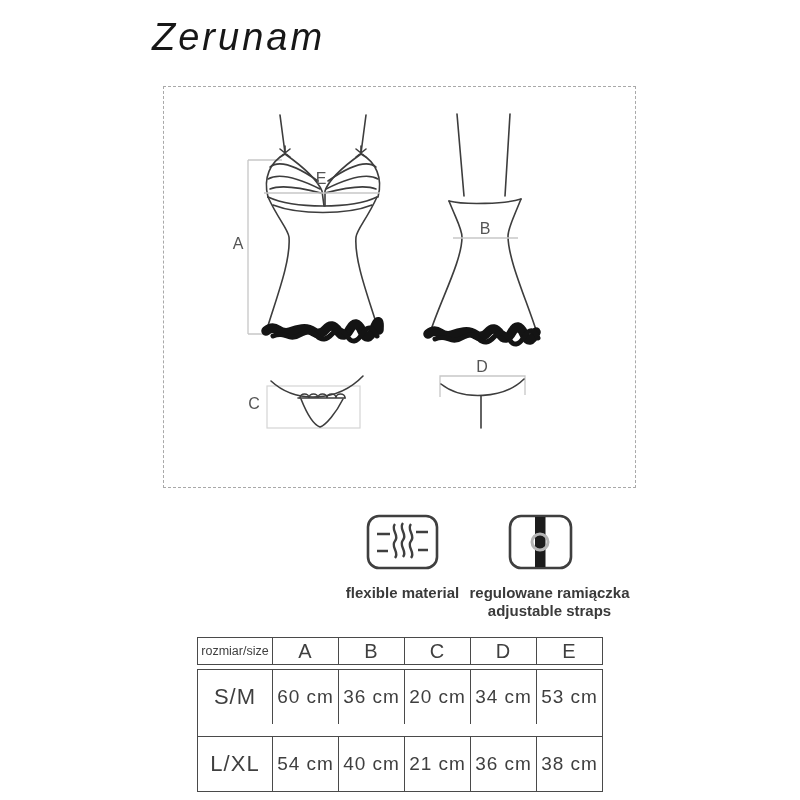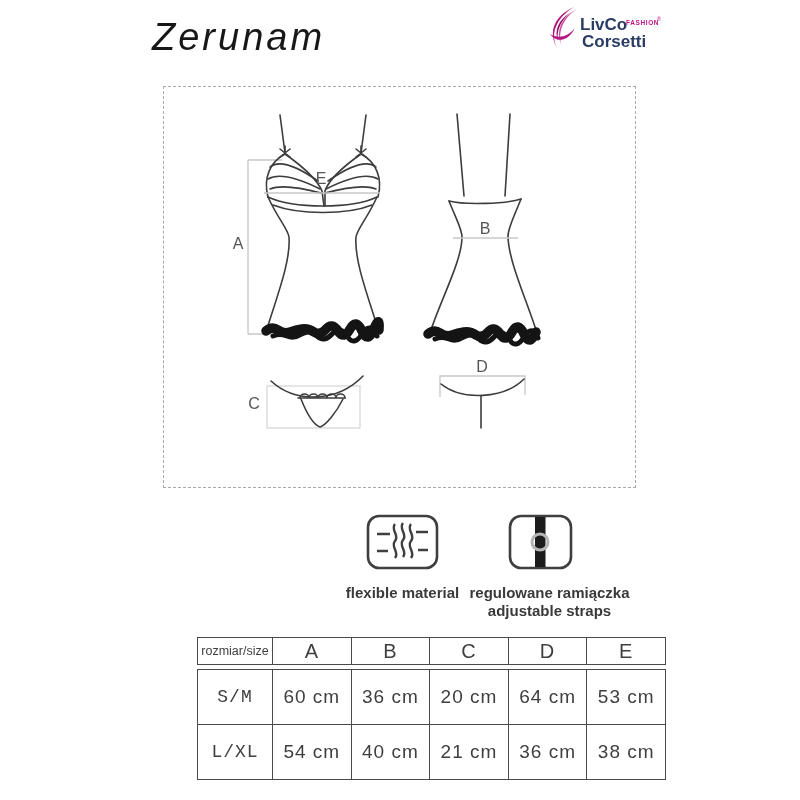--- a/index.html
+++ b/index.html
@@ -27,56 +27,42 @@
   .ruffle{stroke:#141414;fill:none;stroke-linecap:round;stroke-linejoin:round;}
   
   .feature-icon{position:absolute;}
   .feature-caption{
     position:absolute;top:584px;text-align:center;
     font-size:15px;font-weight:700;color:#3a3a3a;line-height:18px;
   }
   .caption-left{left:325px;width:155px;}
   .caption-right{left:462px;width:175px;}
   
-  .size-table{position:absolute;left:197px;top:637px;width:469px;}
+  .size-table{position:absolute;left:197px;top:637px;width:406px;}
   .st-grid{display:grid;grid-template-columns:74px repeat(5,1fr);}
   .st-head{border:1.5px solid #4a4a4a;}
   .st-body{border:1.5px solid #4a4a4a;margin-top:4px;}
   .cell{
     display:flex;align-items:center;justify-content:center;
     border-left:1.5px solid #4a4a4a;color:#3f3f3f;letter-spacing:1px;
   }
   .st-grid .cell:nth-child(6n+1){border-left:none;}
   .st-head .cell{height:26px;font-size:20px;}
   .st-head .cell.rozmiar{font-size:12.5px;letter-spacing:0;}
   .st-body .cell{height:54px;font-size:19px;}
-  .st-body .cell.size-name{font-size:18px;font-family:Liberation Mono, monospace;}
-  .st-body .cell:nth-child(n+7){border-top:1.5px solid #4a4a4a;}
+  .st-body .cell.size-name{font-size:22px;}
+  .st-body .cell:nth-child(n+7){border-top:1.5px solid #4a4a4a;margin-top:12px;}
 </style>
 </head>
 <body>
 
 <div class="page">
 
   <h1 class="title">Zerunam</h1>
 
-  <div class="logo">
-    <svg width="125" height="46" viewBox="0 0 125 46">
-      <g>
-        <path d="M30,1 C10,10 4,26 13,42 C6,28 12,12 30,1 Z" fill="#b4157f"></path>
-        <path d="M33,3 C16,12 11,27 18,40 C13,27 19,12 33,3 Z" fill="#d24fa6"></path>
-        <path d="M27,6 C14,14 10,25 14,35 C12,25 17,14 27,6 Z" fill="#8c0f63"></path>
-        <path d="M6,28 C14,33 24,31 31,22 C24,36 12,37 6,28 Z" fill="#b4157f"></path>
-      </g>
-      <text x="36" y="24" font-size="17" font-weight="bold" fill="#2a3c64">LivCo</text>
-      <text x="82" y="19" font-size="6.5" font-weight="bold" letter-spacing="0.6" fill="#bf1587">FASHION</text>
-      <text x="113" y="15" font-size="5.5" fill="#bf1587">®</text>
-      <text x="38" y="41" font-size="17" font-weight="bold" fill="#2a3c64">Corsetti</text>
-    </svg>
-  </div>
 
   <div class="diagram-box">
     <svg width="471" height="400" viewBox="0 0 471 400">
 
       <g>
 
         <path class="dim" d="M84,73 L84,247 M84,73 L118,73 M84,247 L101,247"></path>
 
         <path class="sketch" d="M116,28 L121,66 M202,28 L197,66"></path>
 
@@ -178,21 +164,21 @@
       <div class="cell">B</div>
       <div class="cell">C</div>
       <div class="cell">D</div>
       <div class="cell">E</div>
     </div>
     <div class="st-grid st-body">
       <div class="cell size-name">S/M</div>
       <div class="cell">60 cm</div>
       <div class="cell">36 cm</div>
       <div class="cell">20 cm</div>
-      <div class="cell">64 cm</div>
+      <div class="cell">34 cm</div>
       <div class="cell">53 cm</div>
       <div class="cell size-name">L/XL</div>
       <div class="cell">54 cm</div>
       <div class="cell">40 cm</div>
       <div class="cell">21 cm</div>
       <div class="cell">36 cm</div>
       <div class="cell">38 cm</div>
     </div>
   </div>
 

